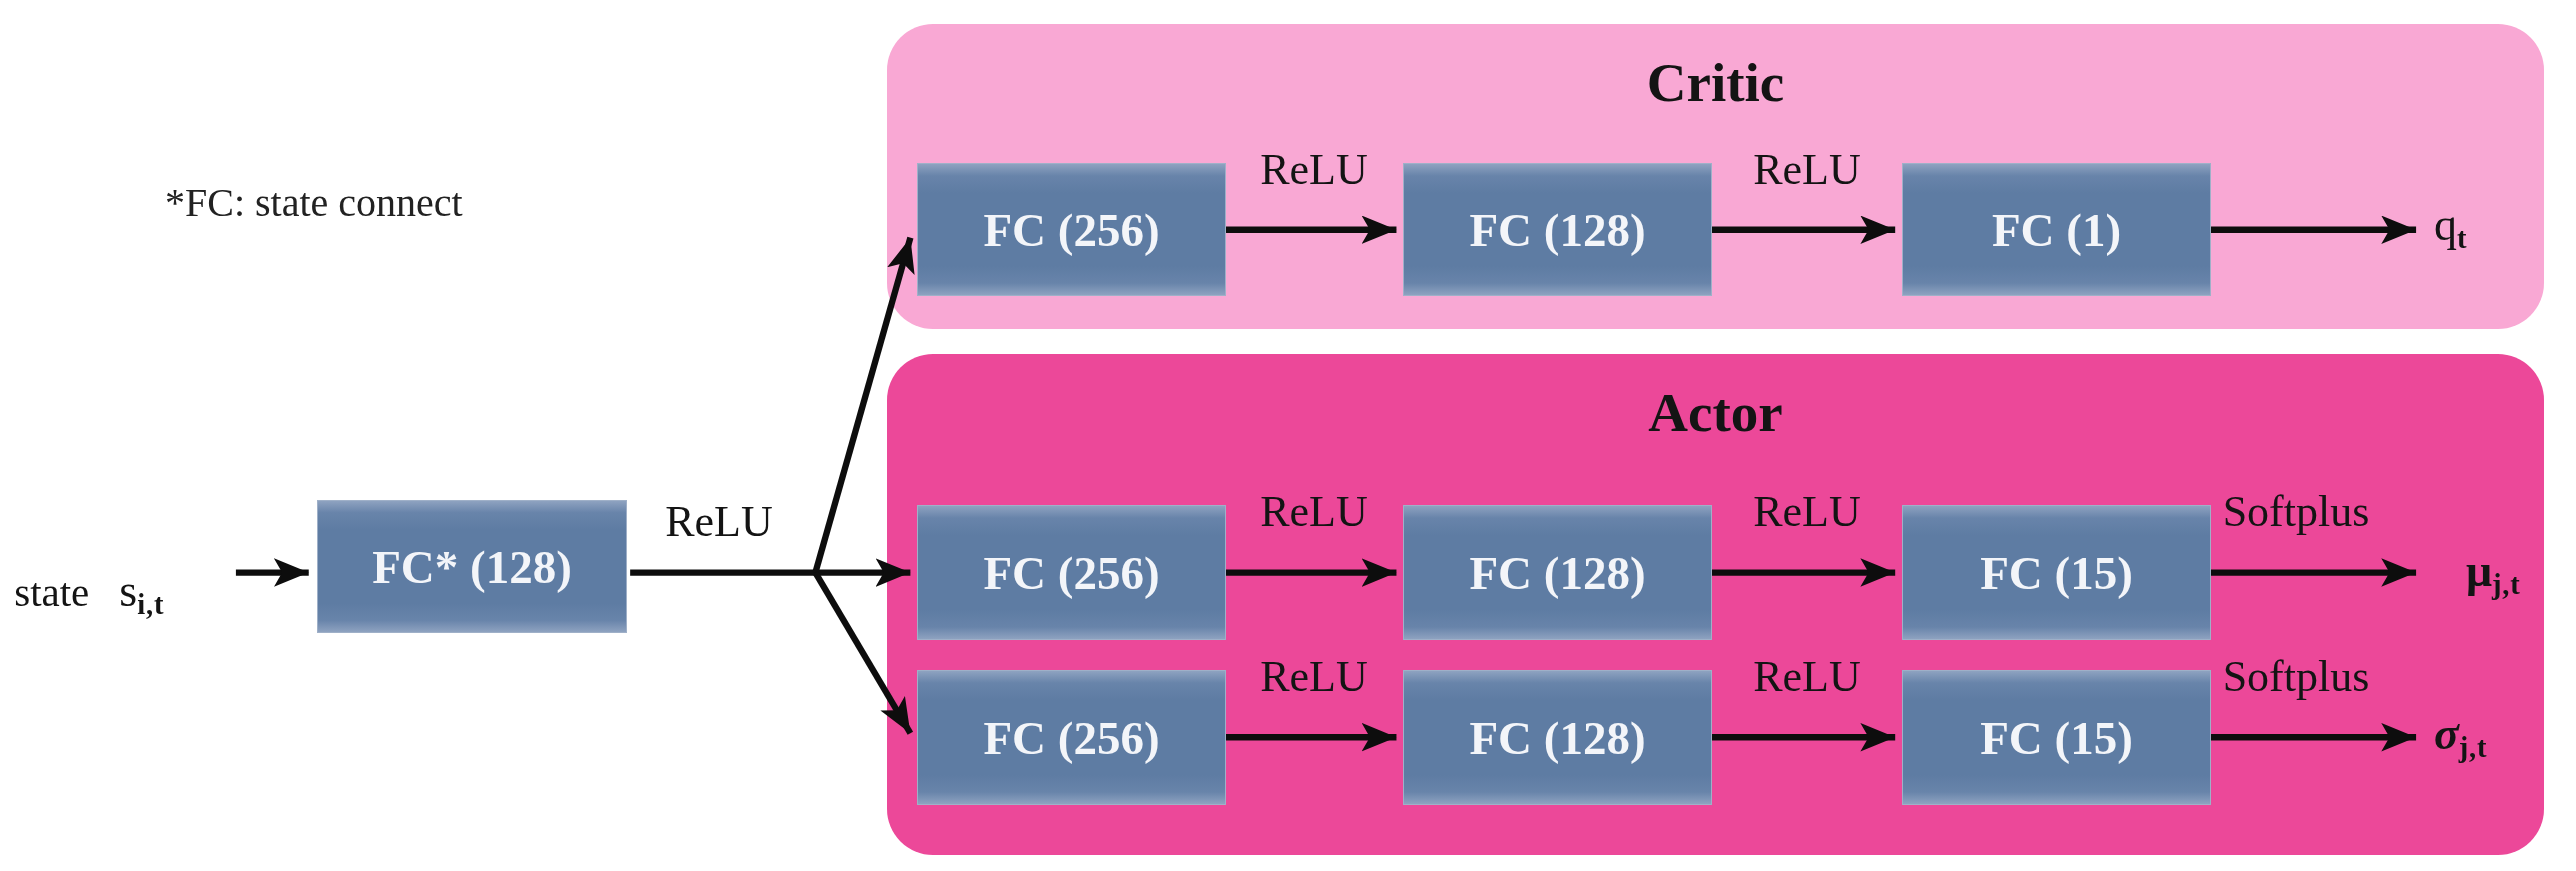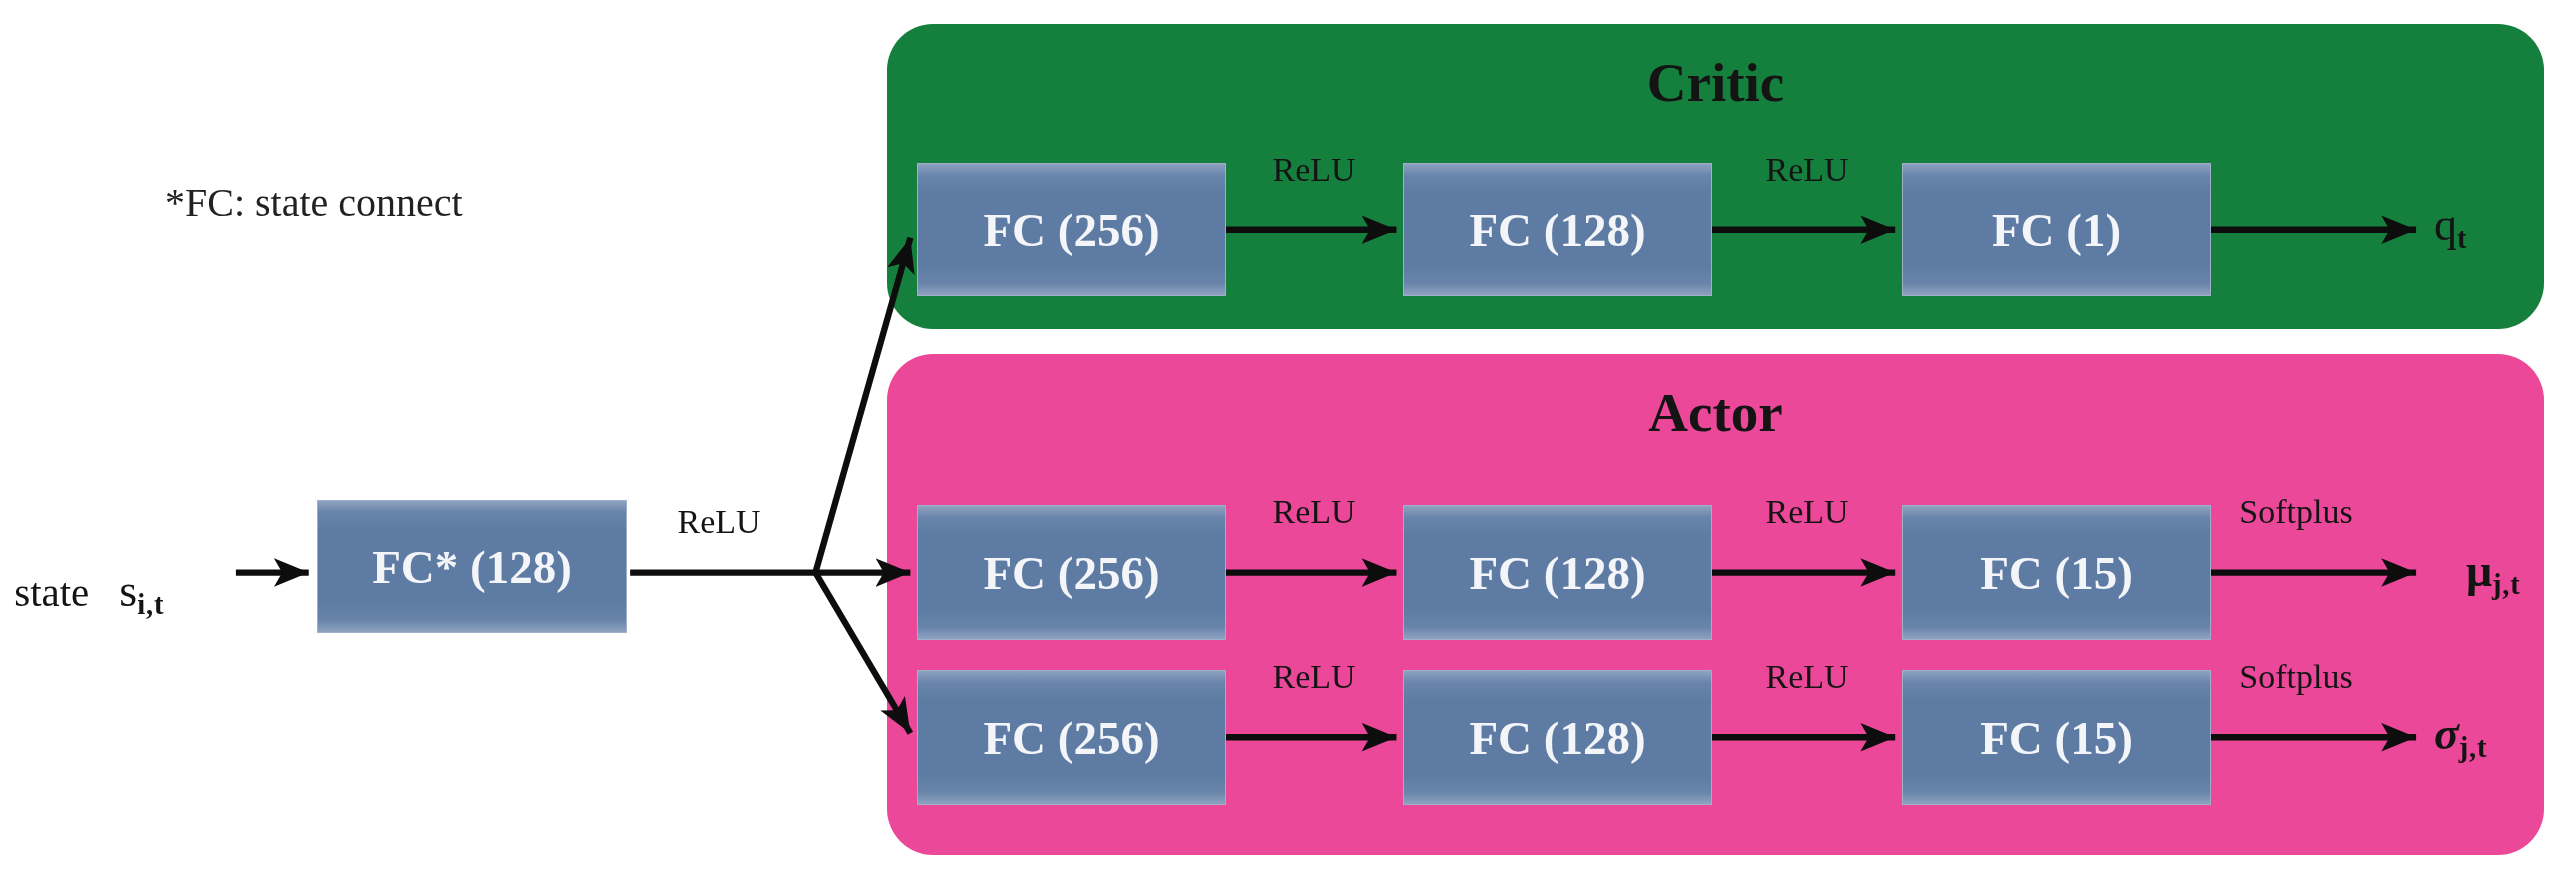--- a/index.html
+++ b/index.html
@@ -5,21 +5,21 @@
   html,body{margin:0;padding:0;background:#ffffff;}
   .canvas{
     position:relative;
     width:2576px;height:872px;
     background:#ffffff;
     font-family:"Liberation Serif", serif;
     overflow:hidden;
   }
   
   .panel{position:absolute;border-radius:46px;z-index:1;}
-  .panel-critic{left:887px;top:24px;width:1657px;height:305px;background:#15803d;}
+  .panel-critic{left:887px;top:24px;width:1657px;height:305px;background:#f9a8d4;}
   .panel-actor{left:887px;top:354px;width:1657px;height:501px;background:#ec4899;}
   .panel-title{
     position:absolute;left:0;right:0;top:28.5px;
     text-align:center;
     font-weight:bold;font-size:55px;line-height:60px;color:#141414;
   }
   
   .wires{position:absolute;left:0;top:0;z-index:2;}
   .wires line{stroke:#0d0d0d;stroke-width:8;}
   
@@ -33,21 +33,21 @@
     color:#f3f5f9;font-weight:bold;font-size:47px;white-space:nowrap;
   }
   .col1{left:917px;} .col2{left:1403px;} .col3{left:1902px;}
   .rowc{top:163px;height:133px;}
   .row1{top:505px;height:135px;}
   .row2{top:670px;height:135px;}
   .box-shared{left:317px;top:500px;width:310px;height:133px;}
   
   .act{
     position:absolute;z-index:3;width:190px;text-align:center;
-    font-size:34px;line-height:46px;color:#141414;white-space:nowrap;
+    font-size:44px;line-height:46px;color:#141414;white-space:nowrap;
   }
   .act-wide{width:222px;}
   .gap1{left:1219px;} .gap2{left:1712px;} .gapout{left:2185px;text-align:center;}
   .topc{top:147px;} .top1{top:489px;} .top2{top:654px;}
   .act-shared{left:624px;top:499px;}
   
   .iolabel{position:absolute;z-index:3;font-size:46px;line-height:51px;color:#141414;white-space:nowrap;}
   .iolabel sub{font-size:0.62em;font-weight:bold;line-height:0;vertical-align:-0.28em;letter-spacing:0.8px;}
   .state-group{left:14.2px;top:545px;display:flex;align-items:baseline;margin-top:20px;}
   .state-word{font-size:41px;margin-right:30px;}

